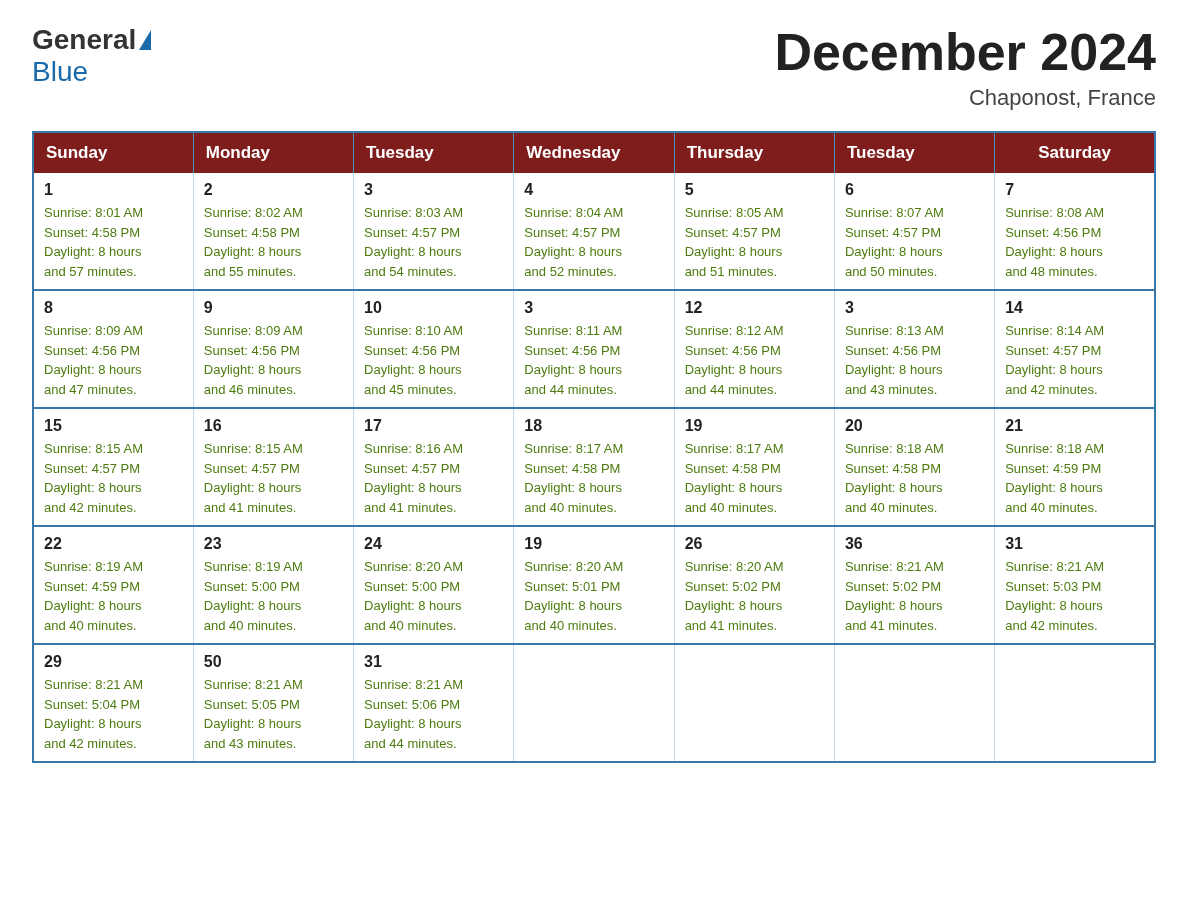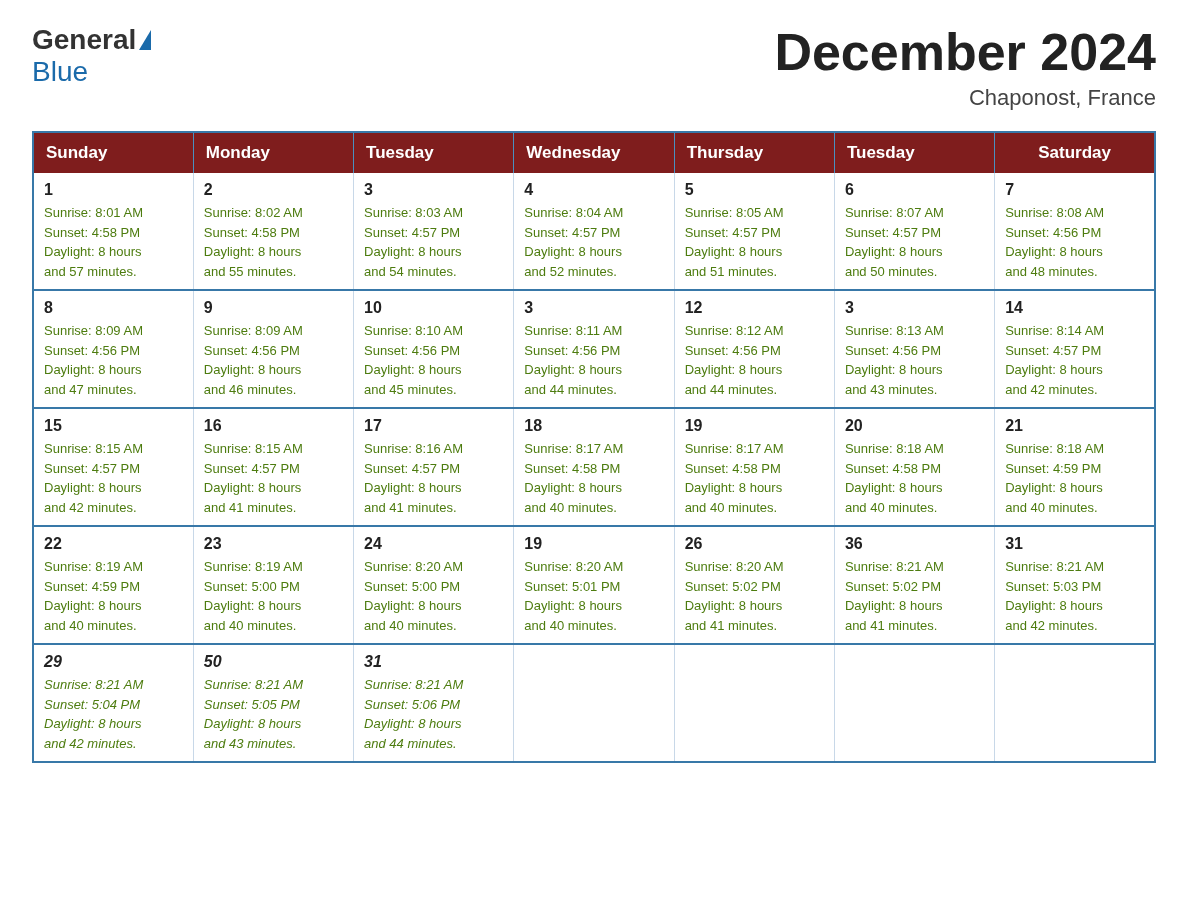--- a/index.html
+++ b/index.html
@@ -57,21 +57,20 @@
       width: 14.28%;
       font-size: 13px;
       color: #333;
       min-height: 100px;
     }
     .calendar-table td:last-child {
       border-right: none;
     }
     .calendar-table tr:last-child td {
       border-bottom: none;
-      font-style: italic;
     }
     .day-number {
       font-size: 16px;
       font-weight: bold;
       color: #222;
       display: block;
       margin-bottom: 4px;
     }
     .day-info {
       font-size: 13px;

